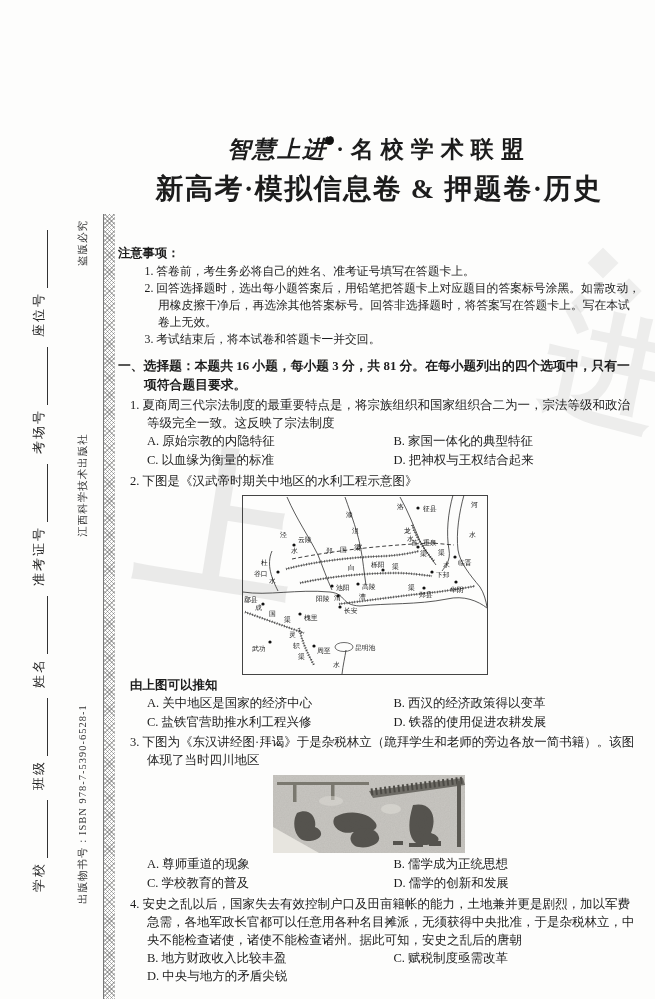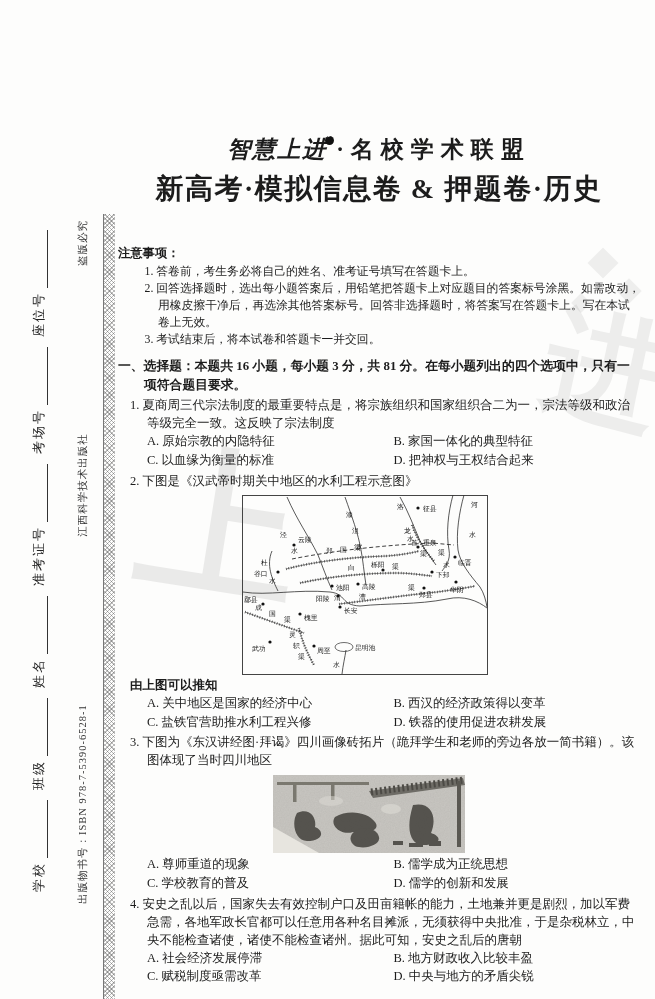--- a/index.html
+++ b/index.html
@@ -241,21 +241,21 @@
       <div class="options">
           <div class="opt">A. 关中地区是国家的经济中心</div>
           <div class="opt">B. 西汉的经济政策得以变革</div>
           <div class="opt">C. 盐铁官营助推水利工程兴修</div>
           <div class="opt">D. 铁器的使用促进农耕发展</div>
         </div>
     </div>
 
     <div class="question">
       <div class="q-stem">
-        <span>3.</span> <span>下图为《东汉讲经图·拜谒》四川画像砖拓片（跪拜学生和老师的旁边各放一简书籍）。该图体现了当时四川地区</span>
+        <span>3.</span> <span>下图为《东汉讲经图·拜谒》于是杂税林立（跪拜学生和老师的旁边各放一简书籍）。该图体现了当时四川地区</span>
       </div>
 
       <div id="rub-fig">
         <svg viewBox="0 0 192 78" width="192" height="78" xmlns="http://www.w3.org/2000/svg">
           <defs>
             <filter id="noise" x="0" y="0" width="100%" height="100%">
               <feTurbulence type="fractalNoise" baseFrequency="0.8" numOctaves="2" result="n"></feTurbulence>
               <feColorMatrix in="n" type="matrix" values="0 0 0 0 0.35  0 0 0 0 0.34  0 0 0 0 0.32  0 0 0 0.5 0"></feColorMatrix>
             </filter>
           </defs>
@@ -288,21 +288,20 @@
           <div class="opt">C. 学校教育的普及</div>
           <div class="opt">D. 儒学的创新和发展</div>
         </div>
     </div>
 
     <div class="question">
       <div class="q-stem">
         <span>4.</span> <span>安史之乱以后，国家失去有效控制户口及田亩籍帐的能力，土地兼并更是剧烈，加以军费急需，各地军政长官都可以任意用各种名目摊派，无须获得中央批准，于是杂税林立，中央不能检查诸使，诸使不能检查诸州。据此可知，安史之乱后的唐朝</span>
       </div>
       <div class="options">
-          <div class="opt">A. 社会经济发展停滞</div>
           <div class="opt">B. 地方财政收入比较丰盈</div>
           <div class="opt">C. 赋税制度亟需改革</div>
           <div class="opt">D. 中央与地方的矛盾尖锐</div>
         </div>
     </div>
 
     <div id="footer">【广东·历史(第 1 页)】</div>
   </div>
 </div>
 

